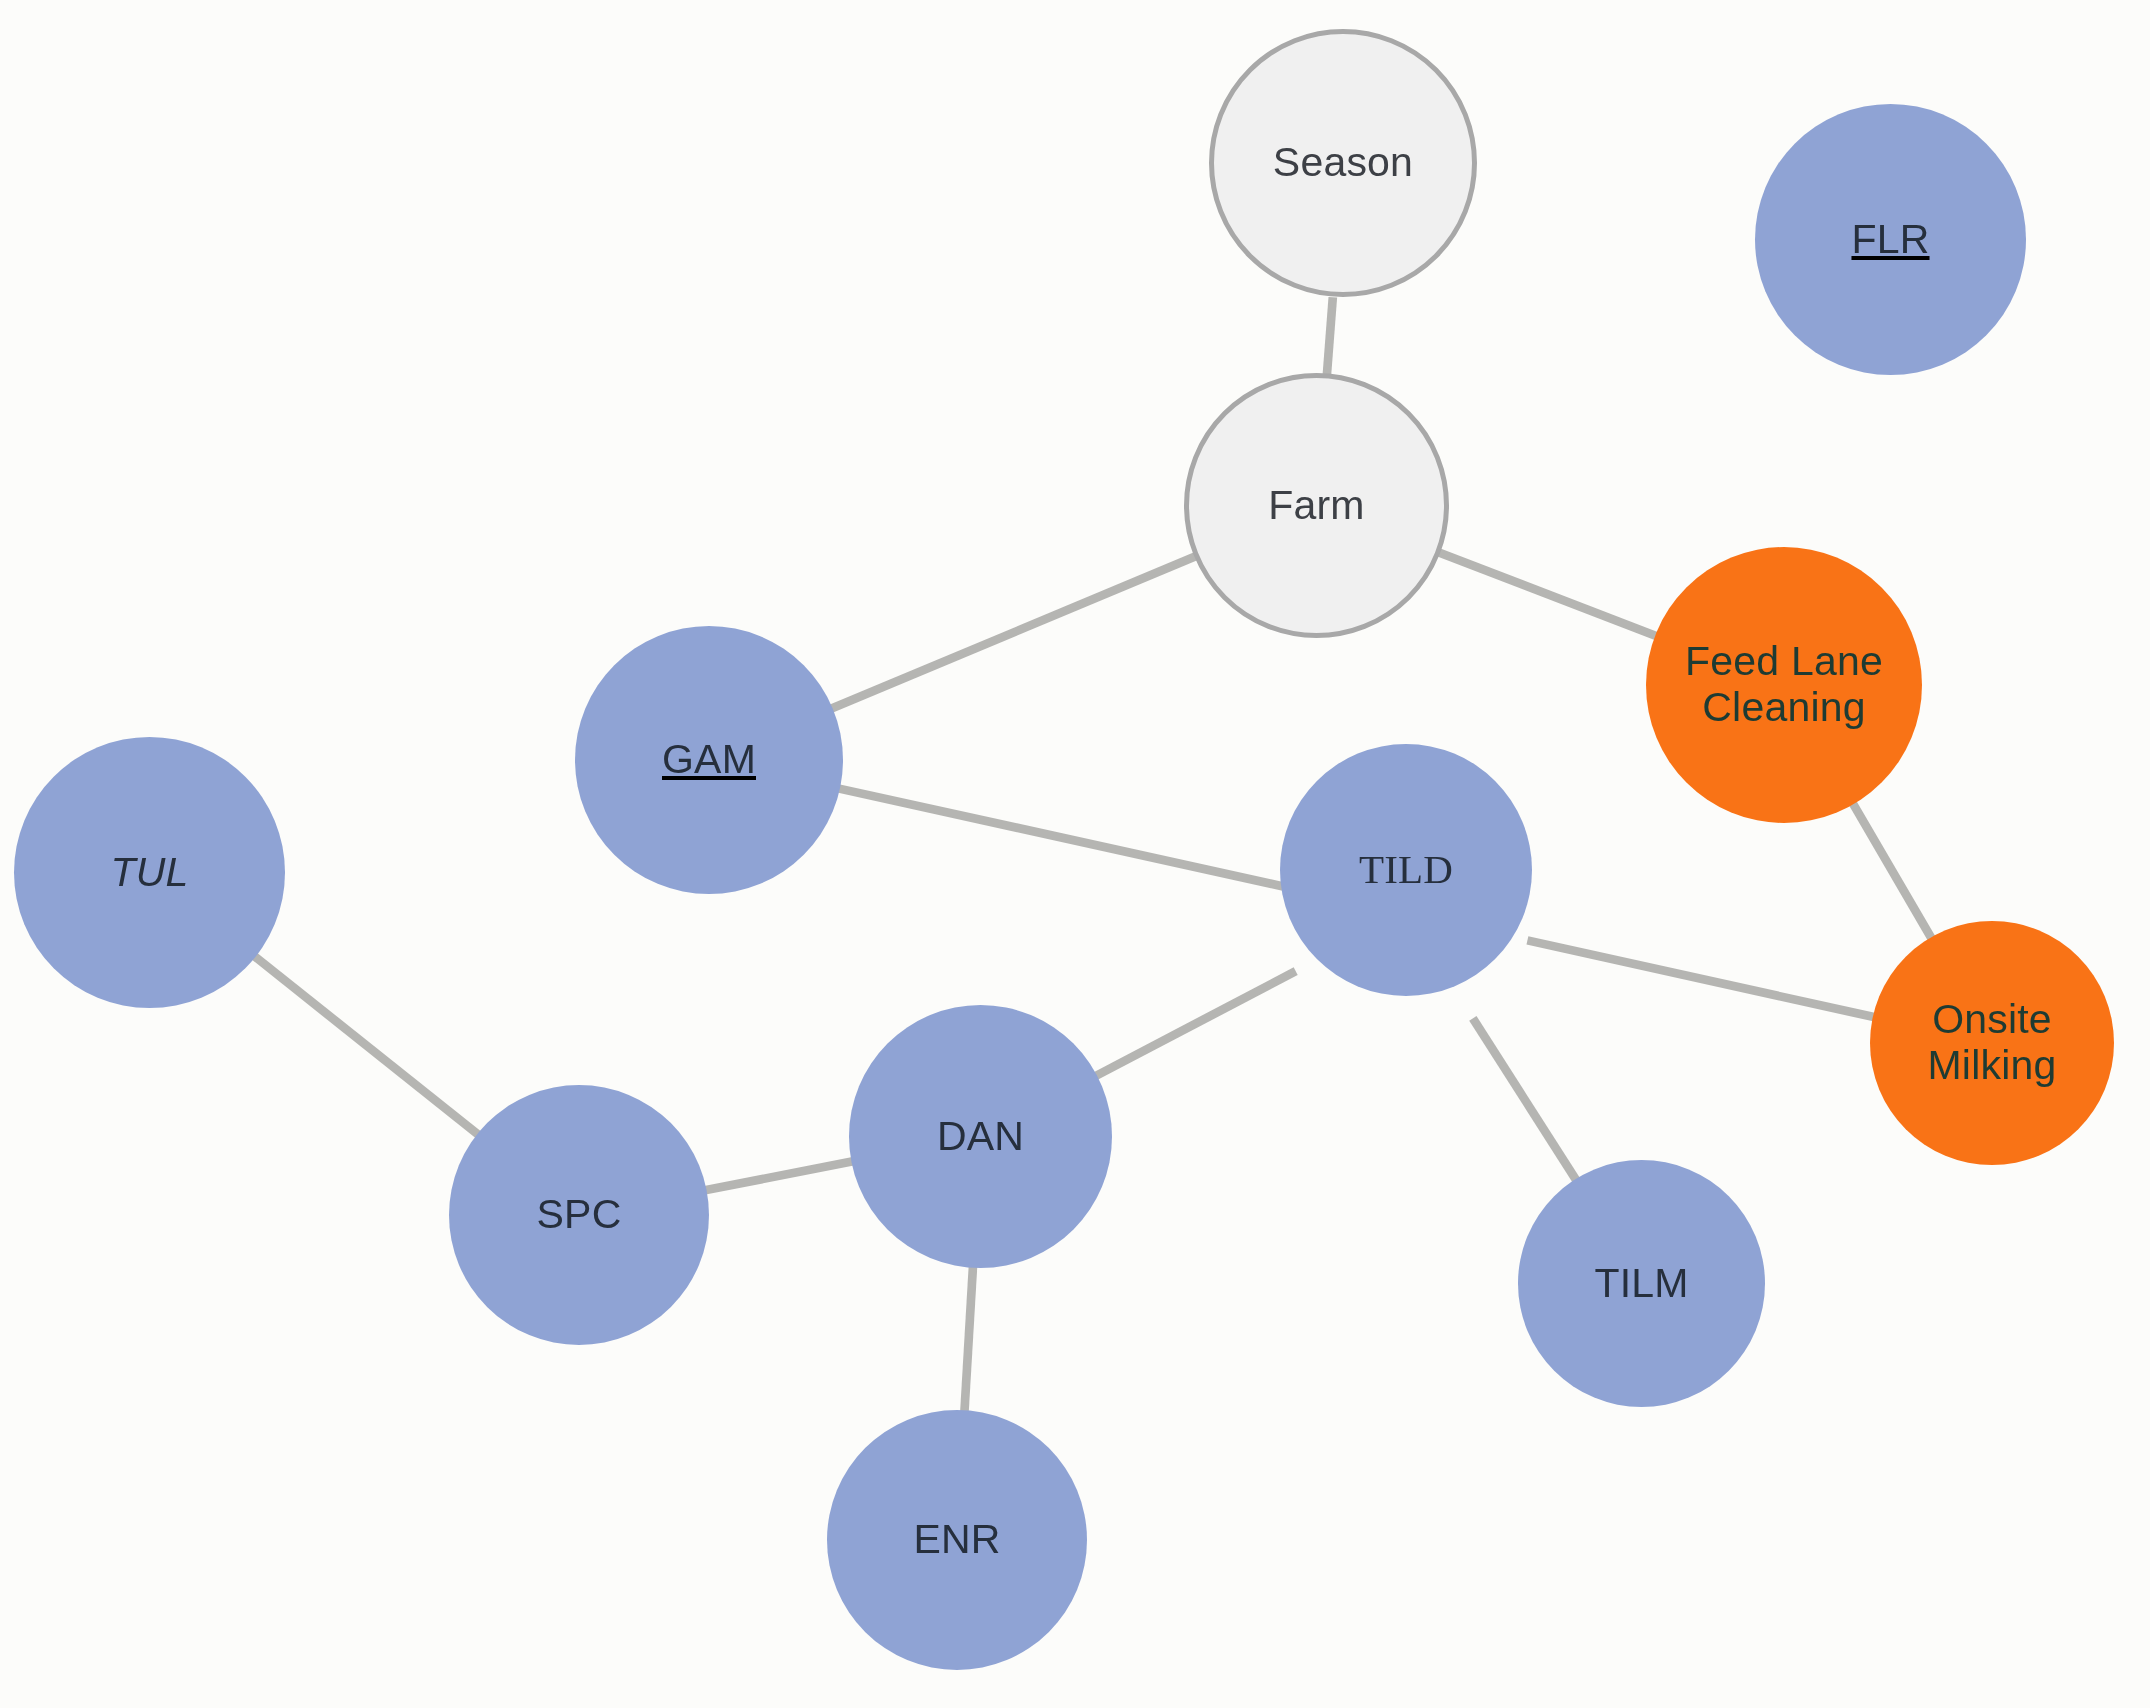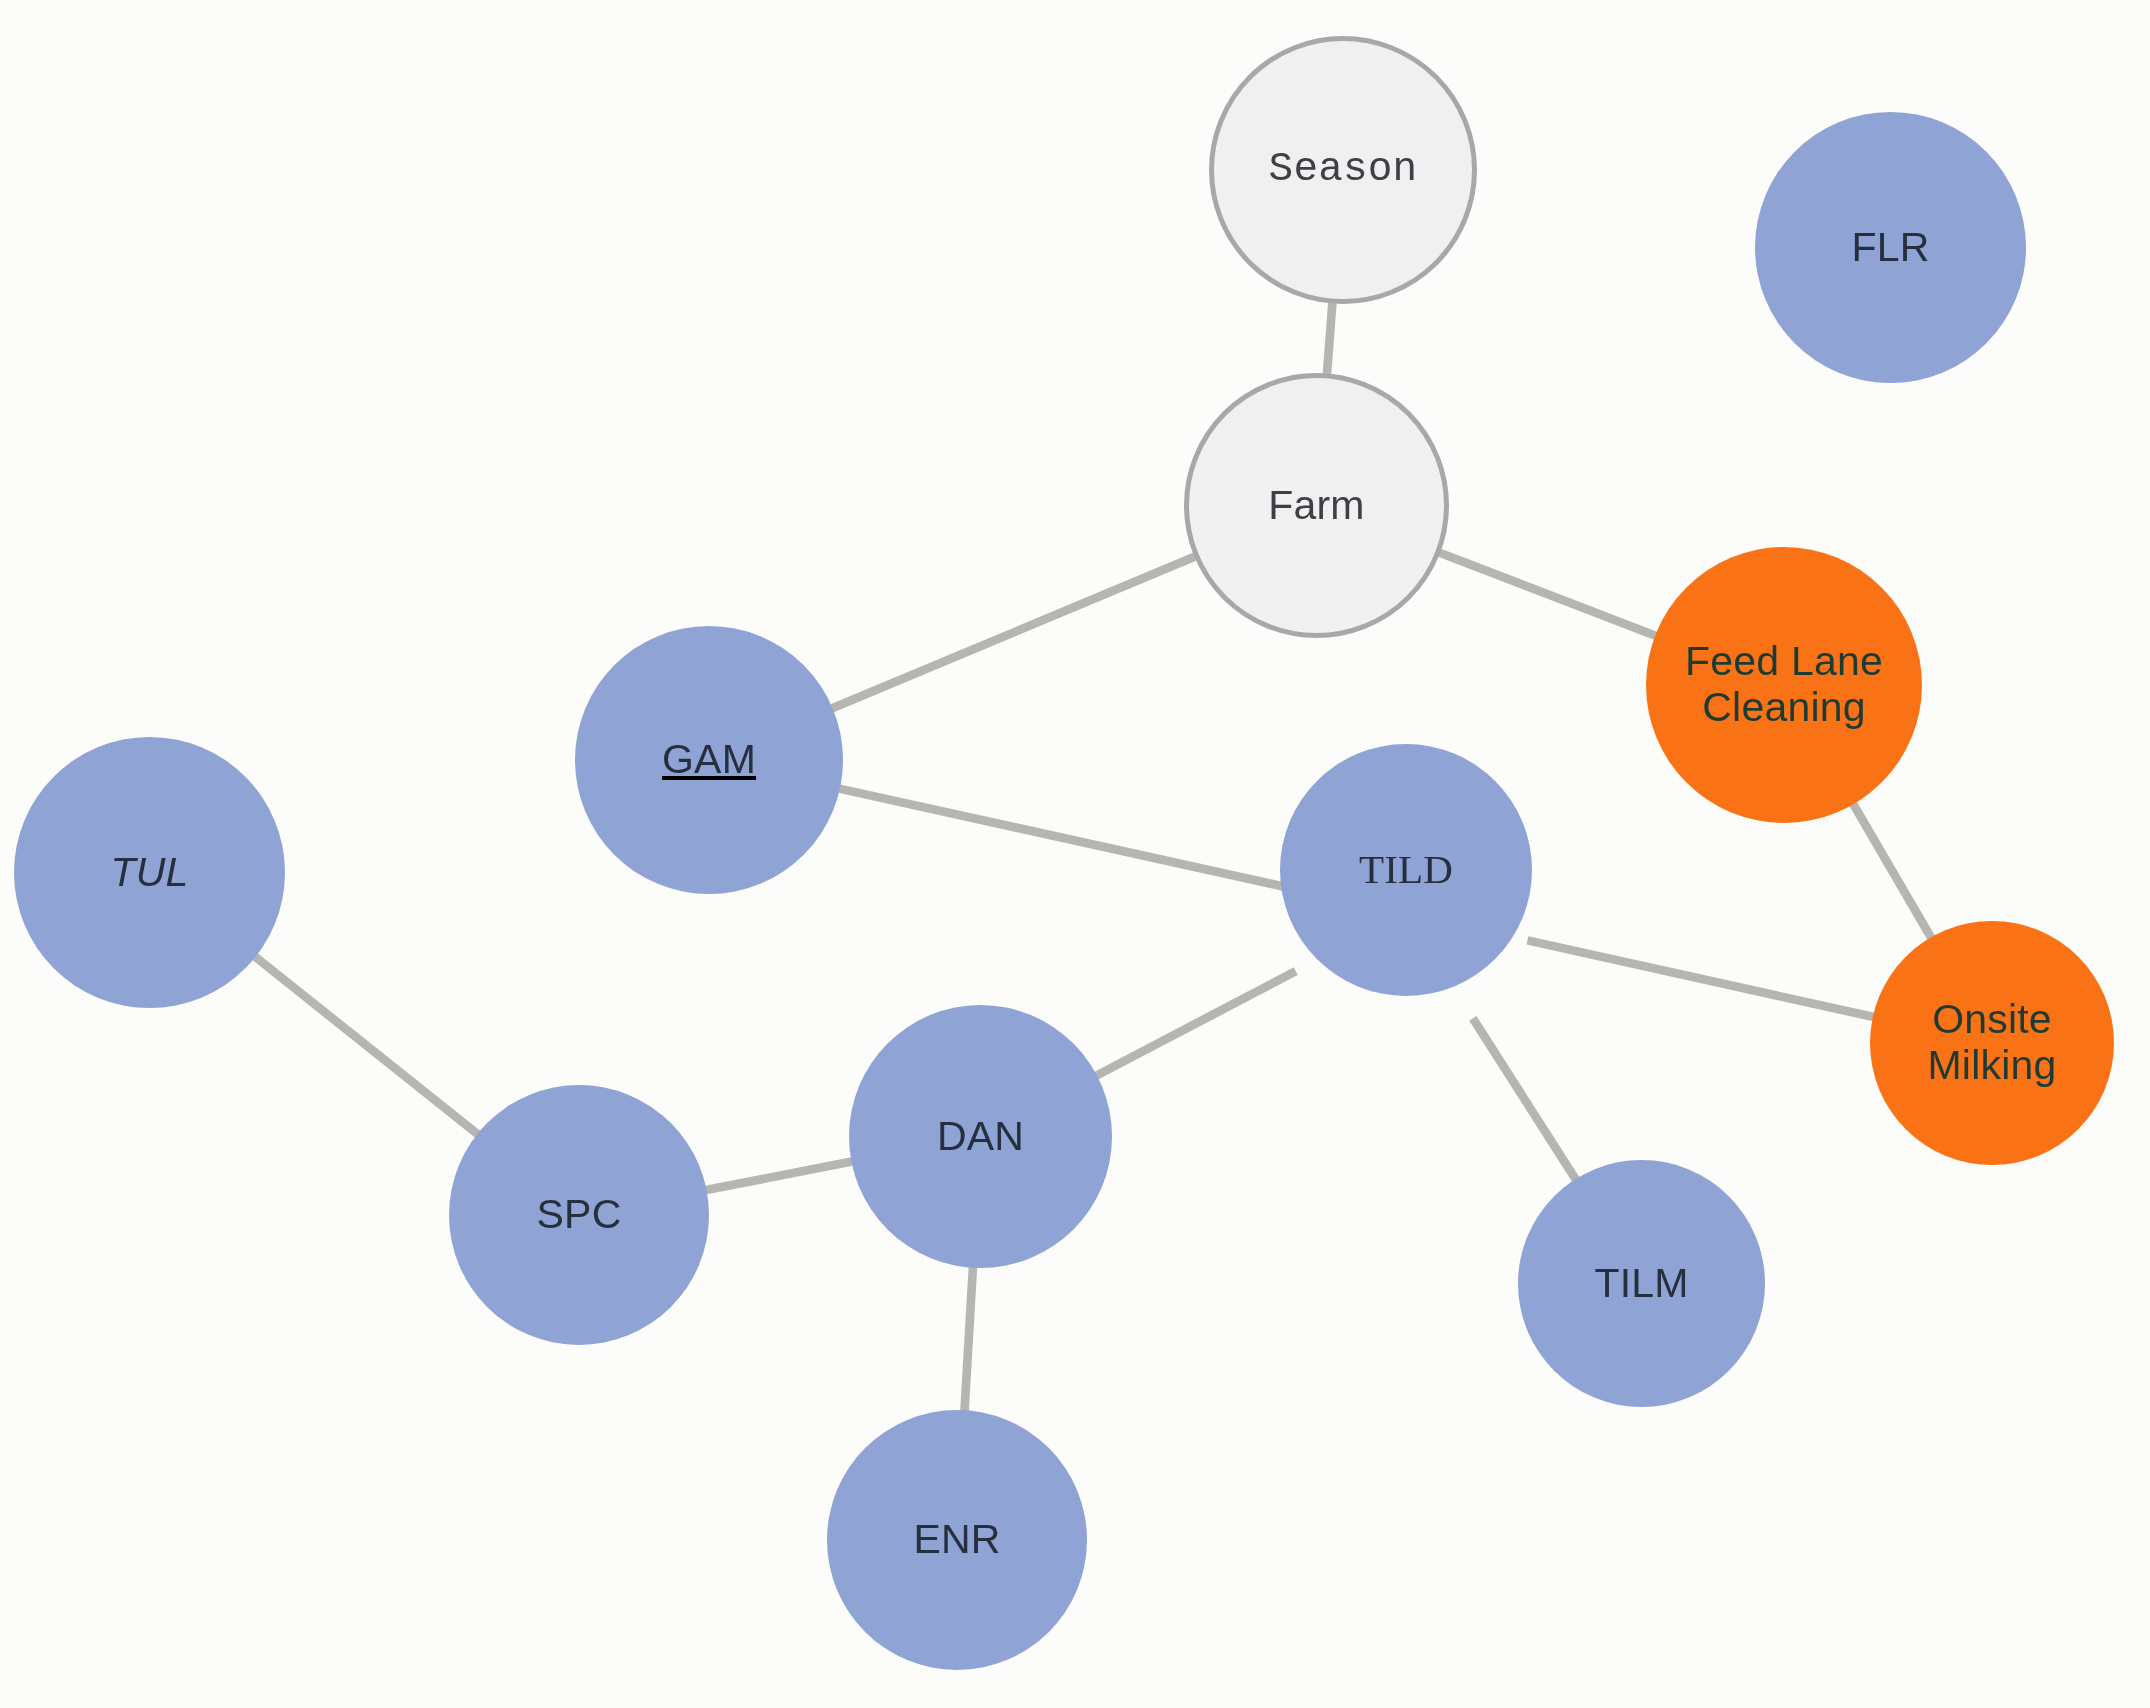--- a/index.html
+++ b/index.html
@@ -71,27 +71,27 @@
       <line x1="1064.0645913565334" y1="1001.1498252141514" x2="1630.7011581289746" y2="1126.0019500962146" class="edge-line" stroke="#b5b5b2" stroke-width="11"></line>
       <line x1="2352.0675250736613" y1="1019.4932977679847" x2="2452.998084761444" y2="1192.7891644017245" class="edge-line" stroke="#b5b5b2" stroke-width="11"></line>
       <line x1="1939.2618768970617" y1="1194.165382131564" x2="2380.619828068035" y2="1291.915800847283" class="edge-line" stroke="#b5b5b2" stroke-width="11"></line>
       <line x1="1645.053837995048" y1="1233.3421552729656" x2="1391.1463084228926" y2="1366.4085087339286" class="edge-line" stroke="#b5b5b2" stroke-width="11"></line>
       <line x1="1870.0096015616546" y1="1293.1817091132589" x2="2001.6045047971108" y2="1499.3470575154738" class="edge-line" stroke="#b5b5b2" stroke-width="11"></line>
       <line x1="322.8665372074985" y1="1214.049437954609" x2="607.6044378539868" y2="1441.317303608228" class="edge-line" stroke="#b5b5b2" stroke-width="11"></line>
       <line x1="894.9541411973767" y1="1511.6364429024752" x2="1083.083231303269" y2="1474.7483860189668" class="edge-line" stroke="#b5b5b2" stroke-width="11"></line>
       <line x1="1235.3485848063594" y1="1607.7174859714655" x2="1224.5344283428085" y2="1792.2790896160673" class="edge-line" stroke="#b5b5b2" stroke-width="11"></line>
     </svg>
   <div id="node-layer">
-      <div class="node kind-entity" style="left: 1209px; top: 36px; width: 268px; height: 268px; font-family: Liberation Mono, monospace;">
+      <div class="node kind-entity" style="left: 1209px; top: 29px; width: 268px; height: 268px;">
         <span class="node-label">Season</span>
       </div>
       <div class="node kind-entity" style="left: 1184px; top: 373px; width: 265px; height: 265px;">
         <span class="node-label">Farm</span>
       </div>
-      <div class="node kind-blue" style="left: 1755px; top: 112px; width: 271px; height: 271px;">
+      <div class="node kind-blue" style="left: 1755px; top: 104px; width: 271px; height: 271px; text-decoration: underline;">
         <span class="node-label">FLR</span>
       </div>
       <div class="node kind-green" style="left: 1646px; top: 547px; width: 276px; height: 276px;">
         <span class="node-label">Feed Lane
 Cleaning</span>
       </div>
       <div class="node kind-blue" style="left: 575px; top: 626px; width: 268px; height: 268px; text-decoration: underline;">
         <span class="node-label">GAM</span>
       </div>
       <div class="node kind-blue" style="left: 14px; top: 737px; width: 271px; height: 271px; font-style: italic;">

